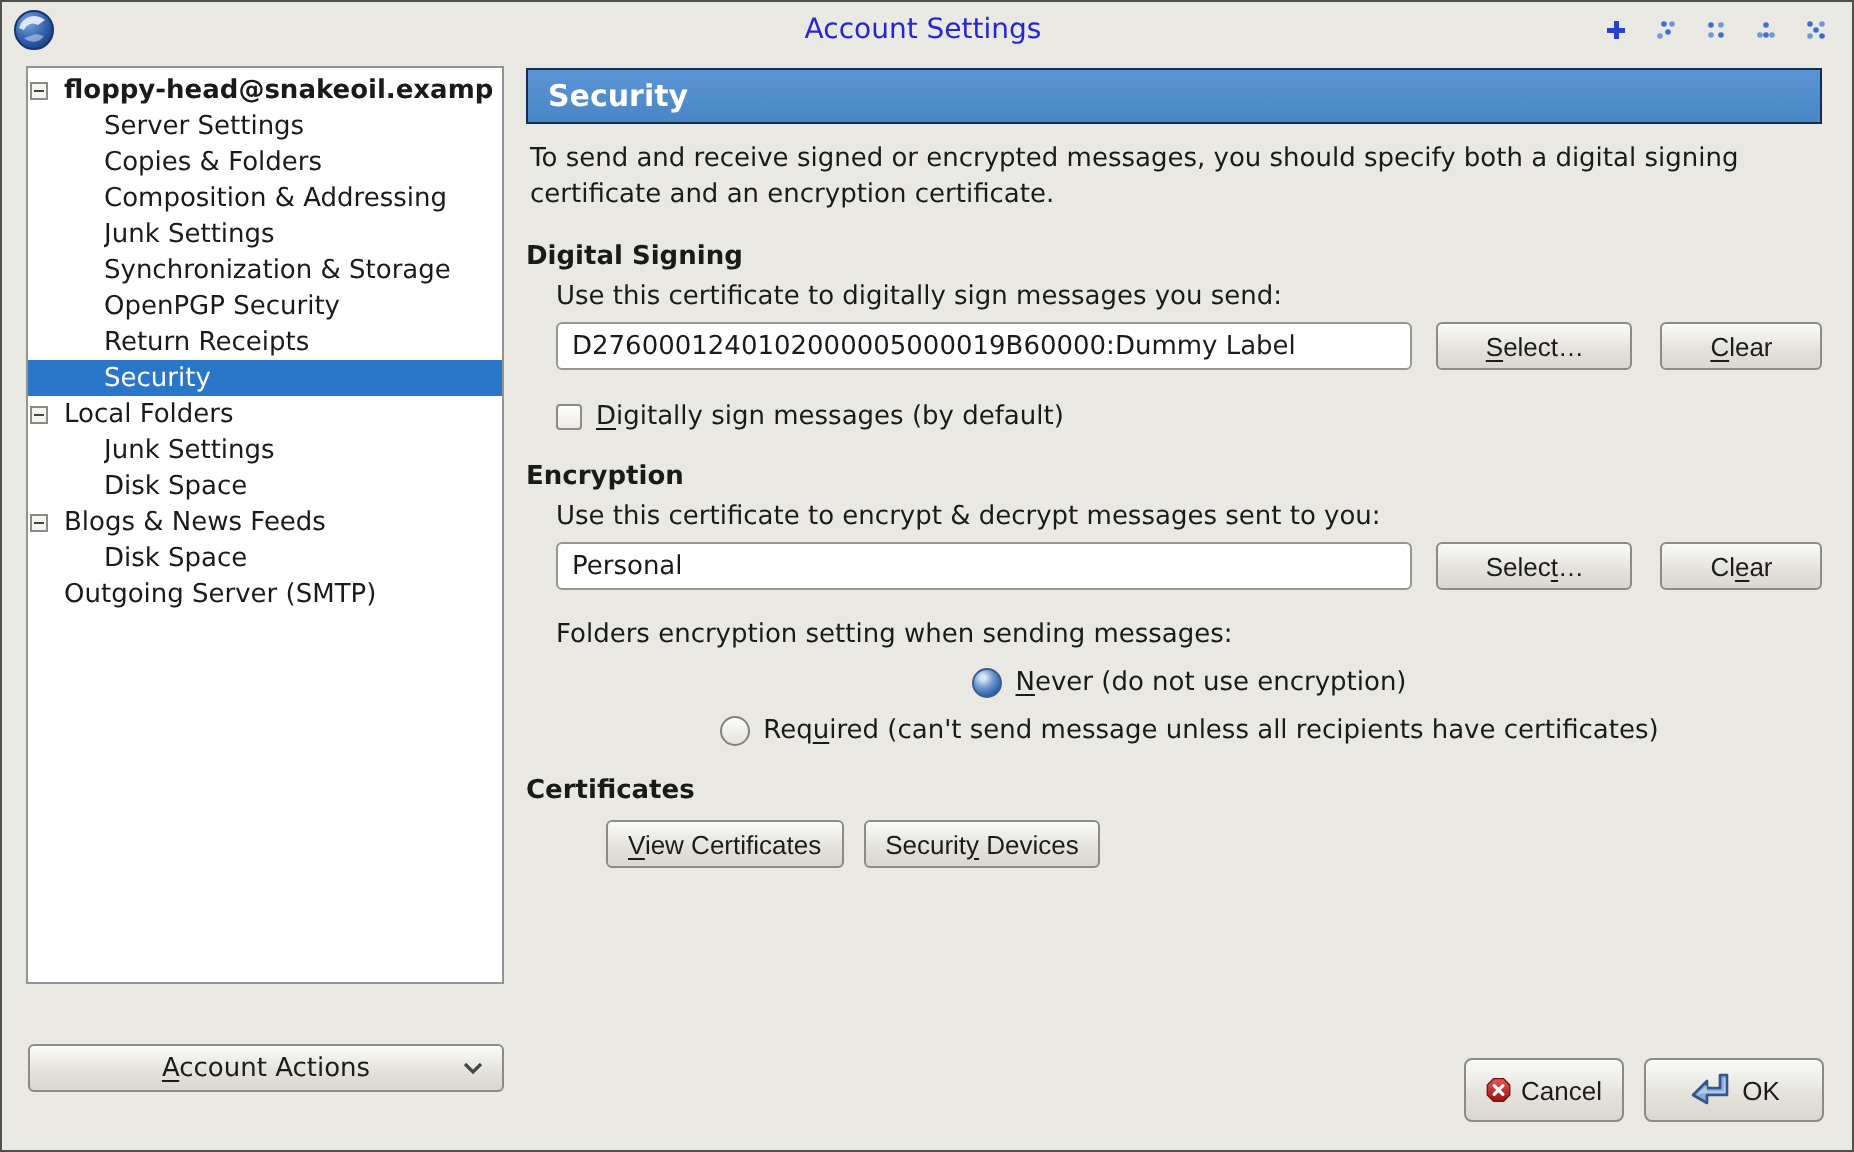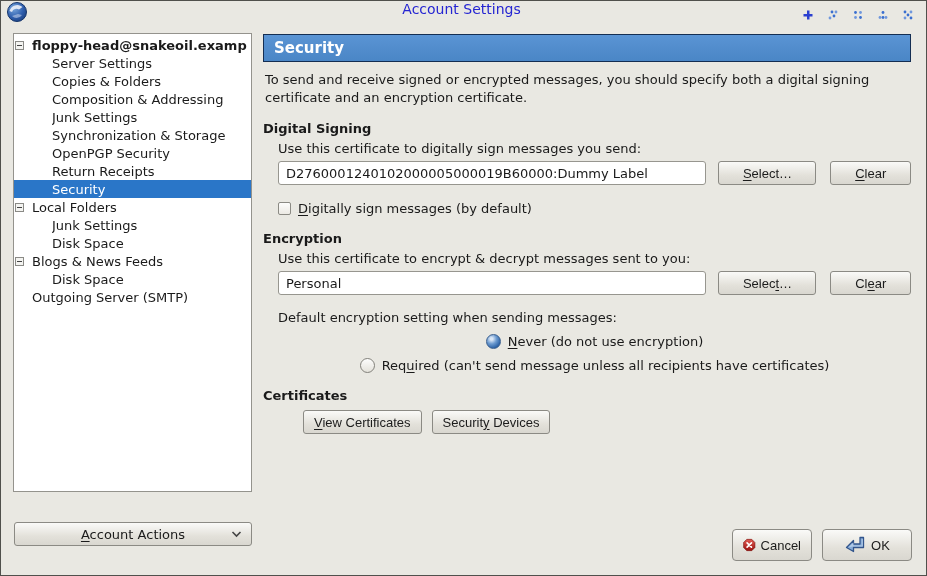--- a/index.html
+++ b/index.html
@@ -3,21 +3,21 @@
 <meta charset="utf-8">
 <style>
   html,body{margin:0;padding:0;background:#c9c9c4;}
   .window{
     position:relative;width:927px;height:576px;box-sizing:border-box;
     background:#e9e8e2;border:1px solid #50504c;
     font-family:"DejaVu Sans","Liberation Sans",sans-serif;
     font-size:13px;color:#1a1a1a;overflow:hidden;
   }
   
-  .titlebar{position:absolute;left:0;top:0;right:4px;height:27px;display:flex;align-items:flex-start;}
+  .titlebar{position:absolute;left:0;top:0;right:4px;height:27px;display:flex;align-items:center;}
   .app-icon{margin-left:5px;width:22px;height:22px;flex:0 0 auto;}
   .title-text{position:absolute;left:0;right:0;text-align:center;color:#2525d2;font-size:14px;}
   .win-controls{position:absolute;right:8px;top:0;height:27px;display:flex;align-items:center;gap:13px;}
   .win-controls svg{display:block;}
   
   .sidebar-list{
     position:absolute;left:12px;top:32px;width:239px;height:459px;box-sizing:border-box;
     background:#ffffff;border:1px solid #94938d;overflow:hidden;padding-top:2px;
   }
   .tree-row{display:flex;align-items:center;height:18px;padding-left:1px;white-space:nowrap;cursor:default;}
@@ -211,21 +211,21 @@
     <div class="cert-row">
       <input class="cert-input" type="text" readonly="" value="Personal" style="">
       <button class="btn select">
           <span>Selec<u>t</u>…</span>
         </button>
       <button class="btn clear">
           <span>Cl<u>e</u>ar</span>
         </button>
     </div>
     <div class="check-row" style="margin-top:15px;">
-      <span>Default encryption setting when sending messages:</span>
+      <span>Folders encryption setting when sending messages:</span>
     </div>
     <div class="radio-row">
       <span class="radio on"></span>
       <span><u>N</u>ever (do not use encryption)</span>
     </div>
     <div class="radio-row">
       <span class="radio"></span>
       <span>Req<u>u</u>ired (can't send message unless all recipients have certificates)</span>
     </div>
 

